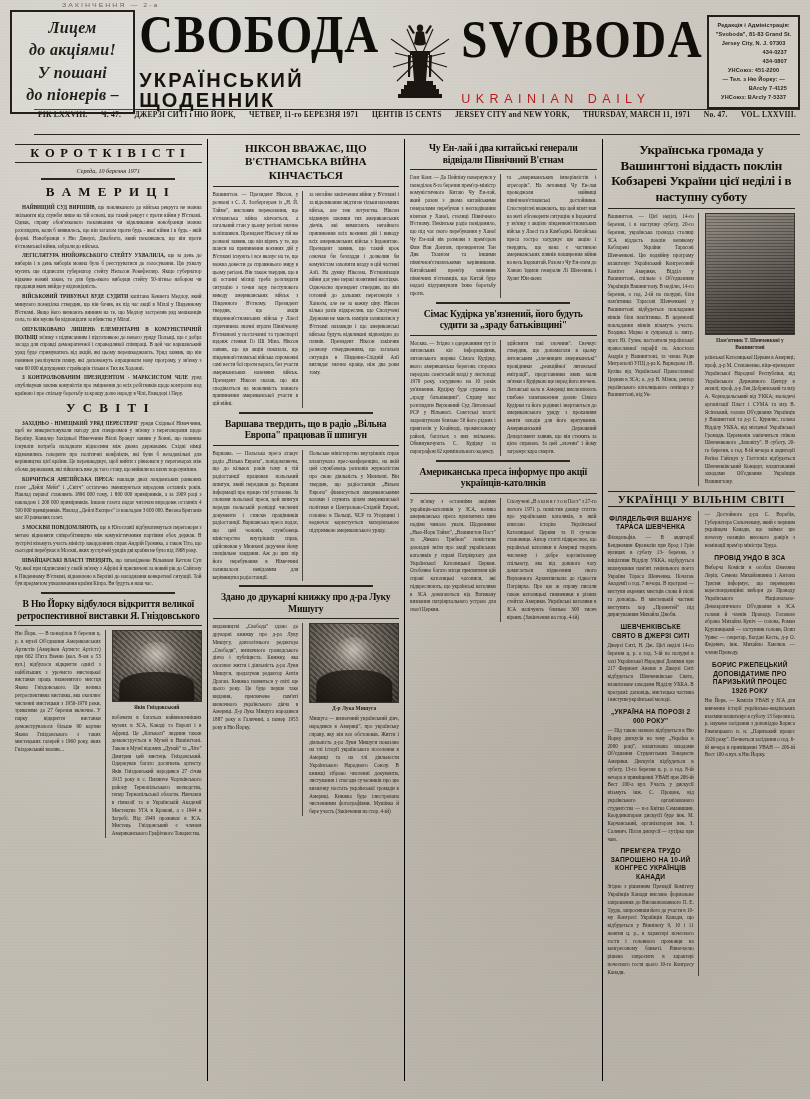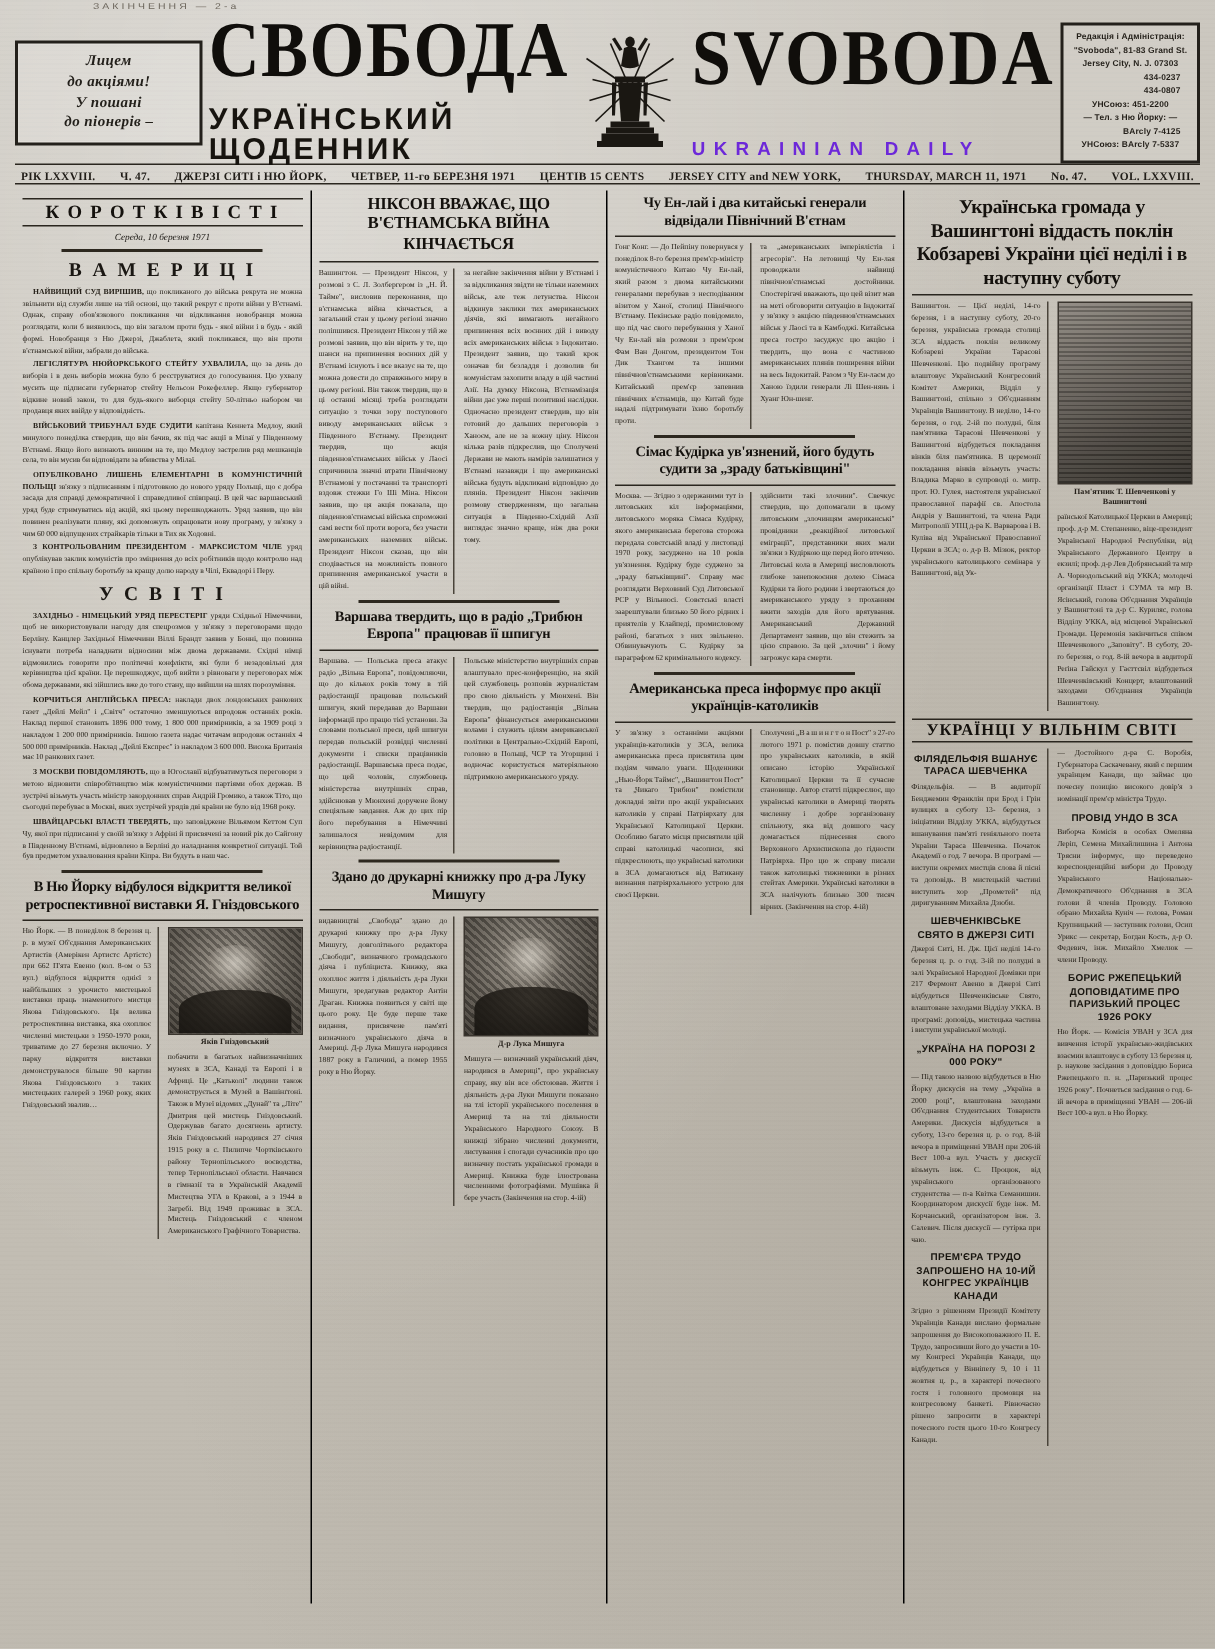--- a/index.html
+++ b/index.html
@@ -47,21 +47,21 @@
     padding:5px 7px 6px 7px;
     width:150px; box-sizing:border-box;
     background:rgba(255,255,255,0.15);
     box-shadow:inset 0 0 0 1px rgba(255,255,255,0.15);
   }
   .slogan-box .ln{
     display:block;
     text-align:center;
     font-family:"Liberation Serif", serif;
     font-style:italic; font-weight:bold;
-    font-size:10px; line-height:1.38;
+    font-size:16px; line-height:1.38;
     color:#221f1a;
     letter-spacing:0.3px;
     white-space:nowrap;
   }
   .title-wrap{
     flex:1;
     display:flex; align-items:center; justify-content:center;
     gap:6px;
     position:relative;
     padding:0 4px;
@@ -92,25 +92,25 @@
     font-size:47px;
     letter-spacing:1.5px;
     color:#100e0b;
     display:block;
     transform:scaleY(1.12);
     transform-origin:bottom center;
   }
   .title-lat .sub{
     display:block;
     font-family:"Liberation Sans", sans-serif;
-    font-weight:bold;
+    font-weight:normal;
     font-size:12.5px;
     letter-spacing:5.5px;
     margin-top:27px;
-    color:#6d28d9;
+    color:#b91c1c;
   }
   .emblem{
     width:70px; height:86px;
     position:relative;
     flex:0 0 70px;
   }
   .emblem svg{display:block;}
   .contact-box{
     border:2px solid #23201b;
     width:112px; box-sizing:border-box;
@@ -126,29 +126,30 @@
     white-space:nowrap;
     letter-spacing:0.1px;
   }
   .contact-box .cl.r{ text-align:right; padding-right:8px;}
 
   
   .dateline{
     border-top:1.6px solid #2a261f;
     border-bottom:1.6px solid #2a261f;
     margin-top:3px;
-    height:14px;
-    display:flex; align-items:flex-end;
+    height:26px;
+    display:flex; align-items:flex-start;
     font-family:"Liberation Serif", serif;
     font-size:7.6px;
     font-weight:bold;
     color:#201d18;
     letter-spacing:0.2px;
     padding:0 4px;
     box-sizing:border-box;
+    margin-left:24px;
   }
   .dateline span{white-space:nowrap;}
   .dl-sp{flex:1;}
 
   
   .grid{
     margin-top:4px;
     display:grid;
     grid-template-columns: 1fr 1fr 1fr 1fr;
     column-gap:0;
@@ -432,21 +433,21 @@
       <div class="two vdiv">
         <div>
             <div class="body-txt">Вашингтон. — Президент Ніксон, у розмові з С. Л. Золбергером із „Н. Й. Тайме", висловив переконання, що в'єтнамська війна кінчається, а загальний стан у цьому регіоні значно поліпшився. Президент Ніксон у тій же розмові заявив, що він вірить у те, що шанси на припинення воєнних дій у В'єтнамі існують і все вказує на те, що можна довести до справжнього миру в цьому регіоні. Він також твердив, що в ці останні місяці треба розглядати ситуацію з точки зору поступового виводу американських військ з Південного В'єтнаму. Президент твердив, що акція південнов'єтнамських військ у Лаосі спричинила значні втрати Північному В'єтнамові у постачанні та транспорті вздовж стежки Го Ші Міна. Ніксон заявив, що ця акція показала, що південнов'єтнамські війська спроможні самі вести бої проти ворога, без участи американських наземних військ. Президент Ніксон сказав, що він сподівається на можливість повного припинення американської участи в цій війні.</div>
           </div>
         <div>
             <div class="body-txt">за негайне закінчення війни у В'єтнамі і за відкликання звідти не тільки наземних військ, але теж летунства. Ніксон відкинув заклики тих американських діячів, які вимагають негайного припинення всіх воєнних дій і виводу всіх американських військ з Індокитаю. Президент заявив, що такий крок означав би безладдя і дозволив би комуністам захопити владу в цій частині Азії. На думку Ніксона, В'єтнамізація війни дає уже перші позитивні наслідки. Одночасно президент ствердив, що він готовий до дальших переговорів з Ханоєм, але не за кожну ціну. Ніксон кілька разів підкреслив, що Сполучені Держави не мають намірів залишатися у В'єтнамі назавжди і що американські війська будуть відкликані відповідно до плянів. Президент Ніксон закінчив розмову ствердженням, що загальна ситуація в Південно-Східній Азії виглядає значно краще, ніж два роки тому.</div>
           </div>
       </div>
 
       <hr class="rule thick">
-      <div class="hl-main sm">Варшава твердить, що в радіо „Трибюн Европа" працював її шпигун</div>
+      <div class="hl-main sm">Варшава твердить, що в радіо „Вільна Европа" працював її шпигун</div>
       <hr class="hr-line">
       <div class="two vdiv">
         <div>
             <div class="body-txt">Варшава. — Польська преса атакує радіо „Вільна Европа", повідомляючи, що до кількох років тому в тій радіостанції працював польський шпигун, який передавав до Варшави інформації про працю тієї установи. За словами польської преси, цей шпигун передав польській розвідці численні документи і списки працівників радіостанції. Варшавська преса подає, що цей чоловік, службовець міністерства внутрішніх справ, здійснював у Мюнхені доручене йому спеціяльне завдання. Аж до цих пір його перебування в Німеччині залишалося невідомим для керівництва радіостанції.</div>
           </div>
         <div>
             <div class="body-txt">Польське міністерство внутрішніх справ влаштувало прес-конференцію, на якій цей службовець розповів журналістам про свою діяльність у Мюнхені. Він твердив, що радіостанція „Вільна Европа" фінансується американськими колами і служить цілям американської політики в Центрально-Східній Европі, головно в Польщі, ЧСР та Угорщині і водночас користується матеріяльною підтримкою американського уряду.</div>
           </div>
       </div>
 

